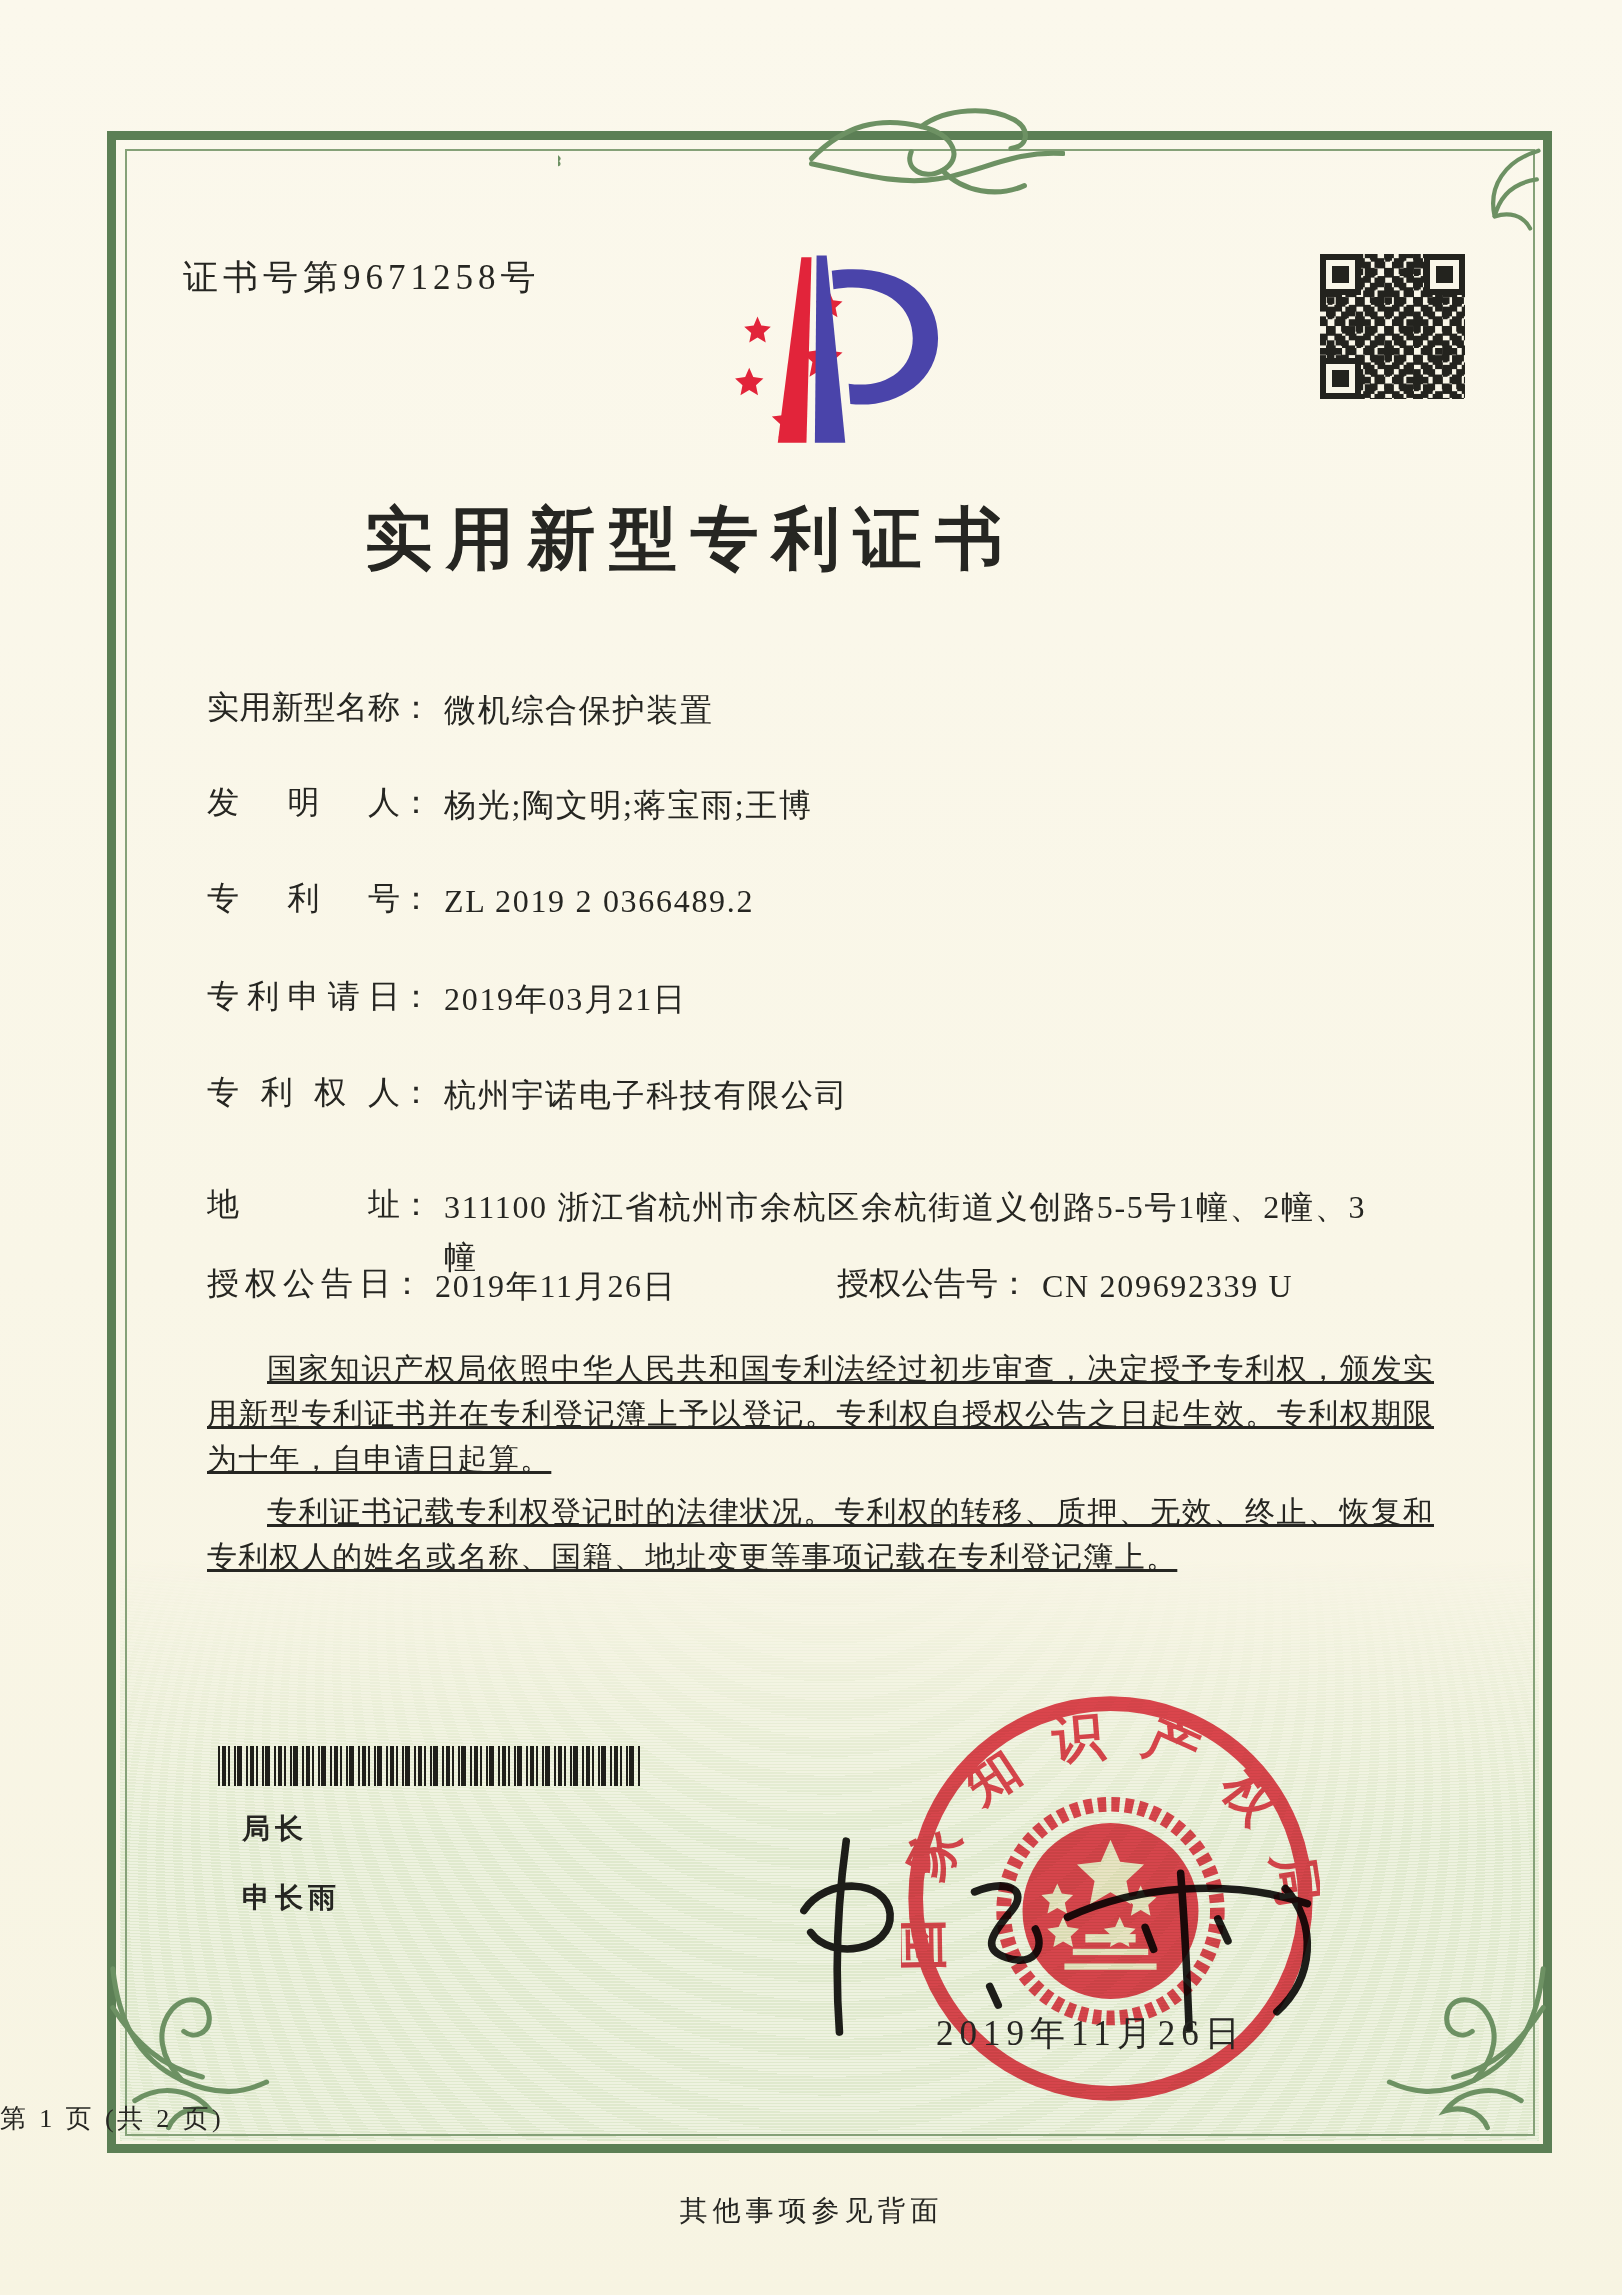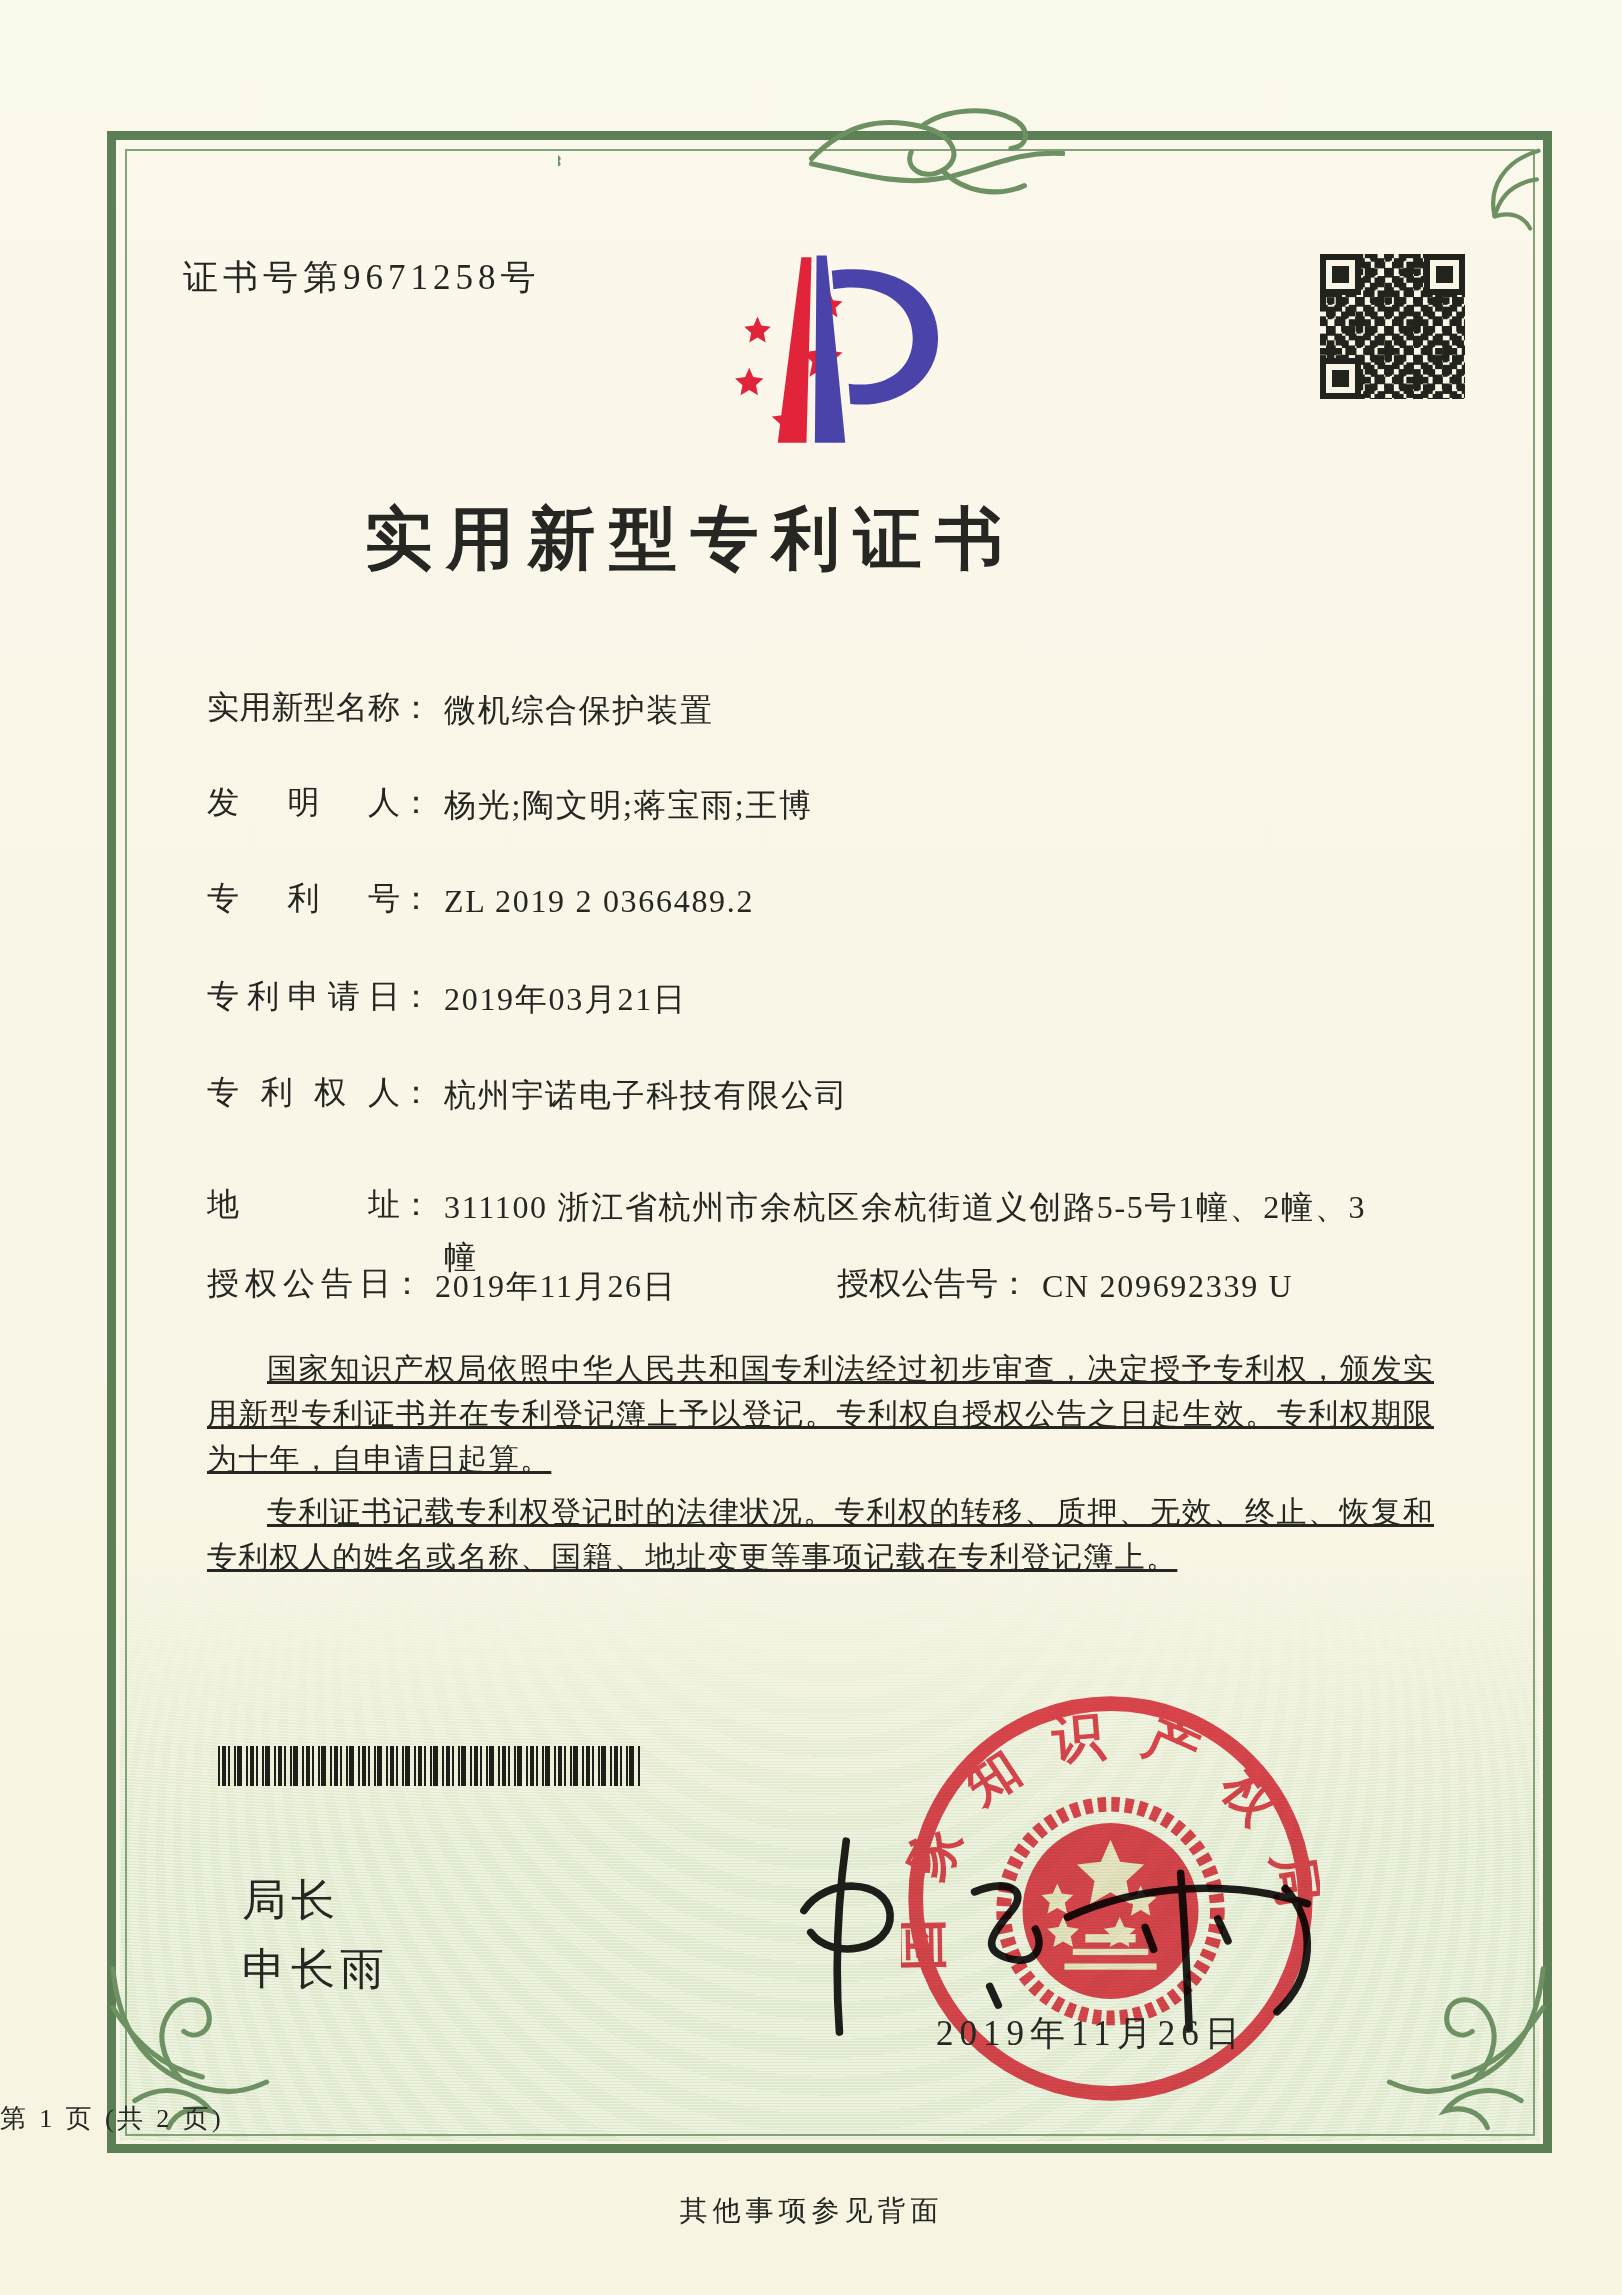--- a/index.html
+++ b/index.html
@@ -55,21 +55,21 @@
     font-size:30px; line-height:45px; letter-spacing:1.3px; text-align:justify;text-decoration:underline;}
   .body-text p{margin:0 0 7.6px 0; text-indent:2em;}
   
   .barcode{position:absolute; left:218px; top:1746px; width:424px; height:40px; z-index:3;
     background:repeating-linear-gradient(90deg,
       #1f1f1a 0 2.5px, transparent 2.5px 4.2px,
       #1f1f1a 4.2px 8.5px, transparent 8.5px 10px,
       #1f1f1a 10px 12px, transparent 12px 16px,
       #1f1f1a 16px 18px, transparent 18px 19.4px,
       #1f1f1a 19.4px 24px, transparent 24px 28px);}
-  .director{position:absolute; left:242px; top:1866px; z-index:3; font-size:44px; letter-spacing:5px; line-height:69px;}
+  .director{position:absolute; left:242px; top:1794px; z-index:3; font-size:28px; letter-spacing:5px; line-height:69px;font-weight:bold;}
   .signature{position:absolute; left:782px; top:1826px; width:549px; height:220px; z-index:4;}
   .seal{position:absolute; left:901px; top:1689px; width:419px; height:419px; z-index:5;
     mix-blend-mode:multiply; opacity:.96;}
   .seal-date{position:absolute; left:936px; top:2010px; z-index:6; font-size:35px; letter-spacing:6px;}
   .page-no{position:absolute; left:0; width:1346px; top:2101px; text-align:left; z-index:3; font-size:26px; letter-spacing:3.4px;}
   .back-note{position:absolute; left:0; width:1623px; top:2192px; text-align:center; z-index:3; font-size:28px; letter-spacing:5px;}
 </style>
 </head>
 <body>
 

